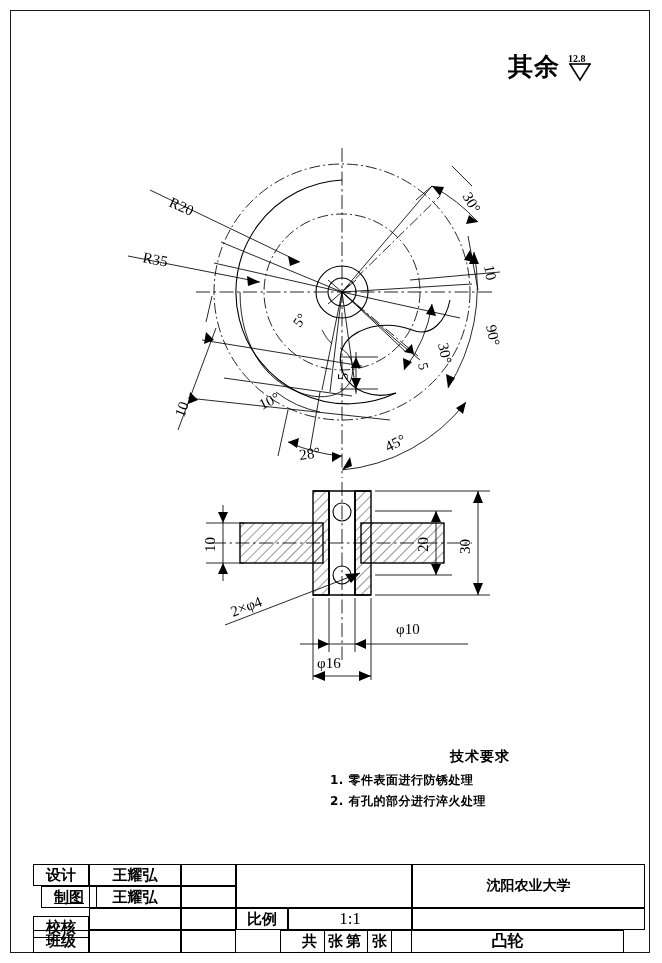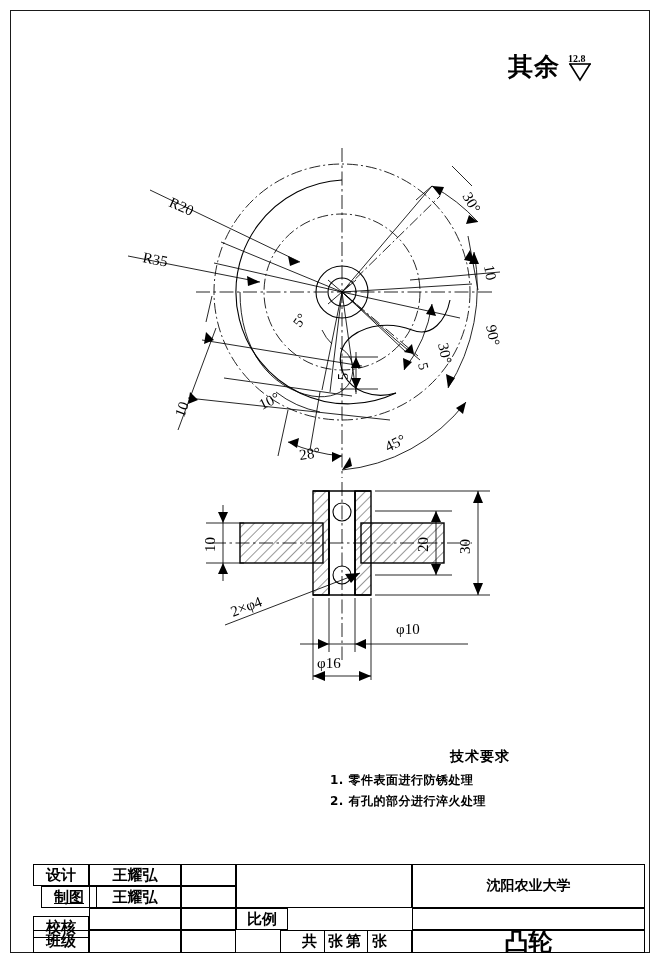--- a/index.html
+++ b/index.html
@@ -264,24 +264,25 @@
     <div class="tb-cell" style="left:56px;top:66px;width:92px;height:23px;"></div>
 
     <div class="tb-cell" style="left:148px;top:0;width:55px;height:22px;"></div>
     <div class="tb-cell" style="left:148px;top:22px;width:55px;height:22px;"></div>
     <div class="tb-cell" style="left:148px;top:44px;width:55px;height:22px;"></div>
     <div class="tb-cell" style="left:148px;top:66px;width:55px;height:23px;"></div>
 
     <div class="tb-cell" style="left:203px;top:0;width:176px;height:44px;"></div>
 
     <div class="tb-cell" style="left:203px;top:44px;width:52px;height:22px;">比例</div>
+    <div class="tb-cell ser" style="left:255px;top:44px;width:124px;height:22px;">1:1</div>
 
     <div class="tb-cell wide" style="left:203px;top:66px;width:88px;height:23px;margin-left:44px;">共  张</div>
     <div class="tb-cell wide" style="left:291px;top:66px;width:88px;height:23px;">第  张</div>
 
     <div class="tb-cell" style="left:379px;top:0;width:233px;height:44px;font-size:14px;">沈阳农业大学</div>
 
     <div class="tb-cell" style="left:379px;top:44px;width:233px;height:22px;"></div>
 
-    <div class="tb-cell" style="left:379px;top:66px;width:233px;height:23px;font-size:24px;text-align:right;">凸轮</div>
+    <div class="tb-cell" style="left:358px;top:66px;width:233px;height:23px;font-size:16px;text-align:right;">凸轮</div>
   </div>
 
 </div>
 
 </body></html>

